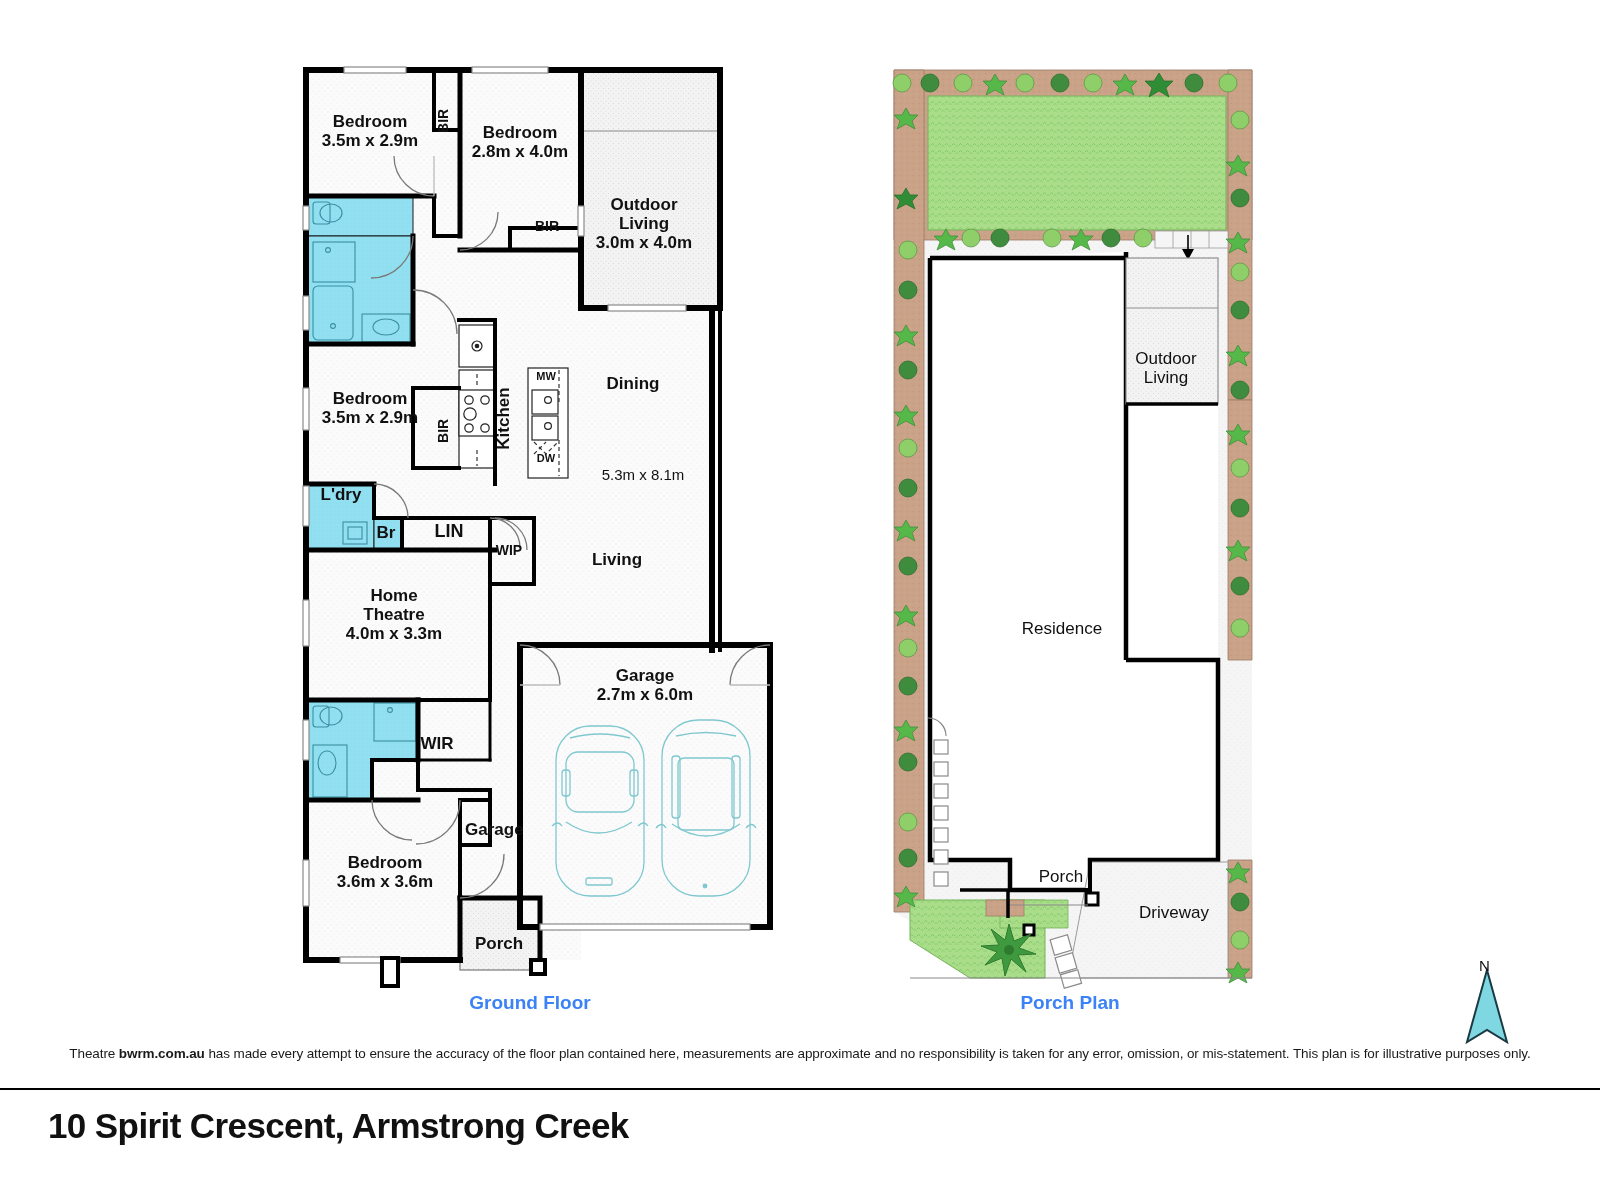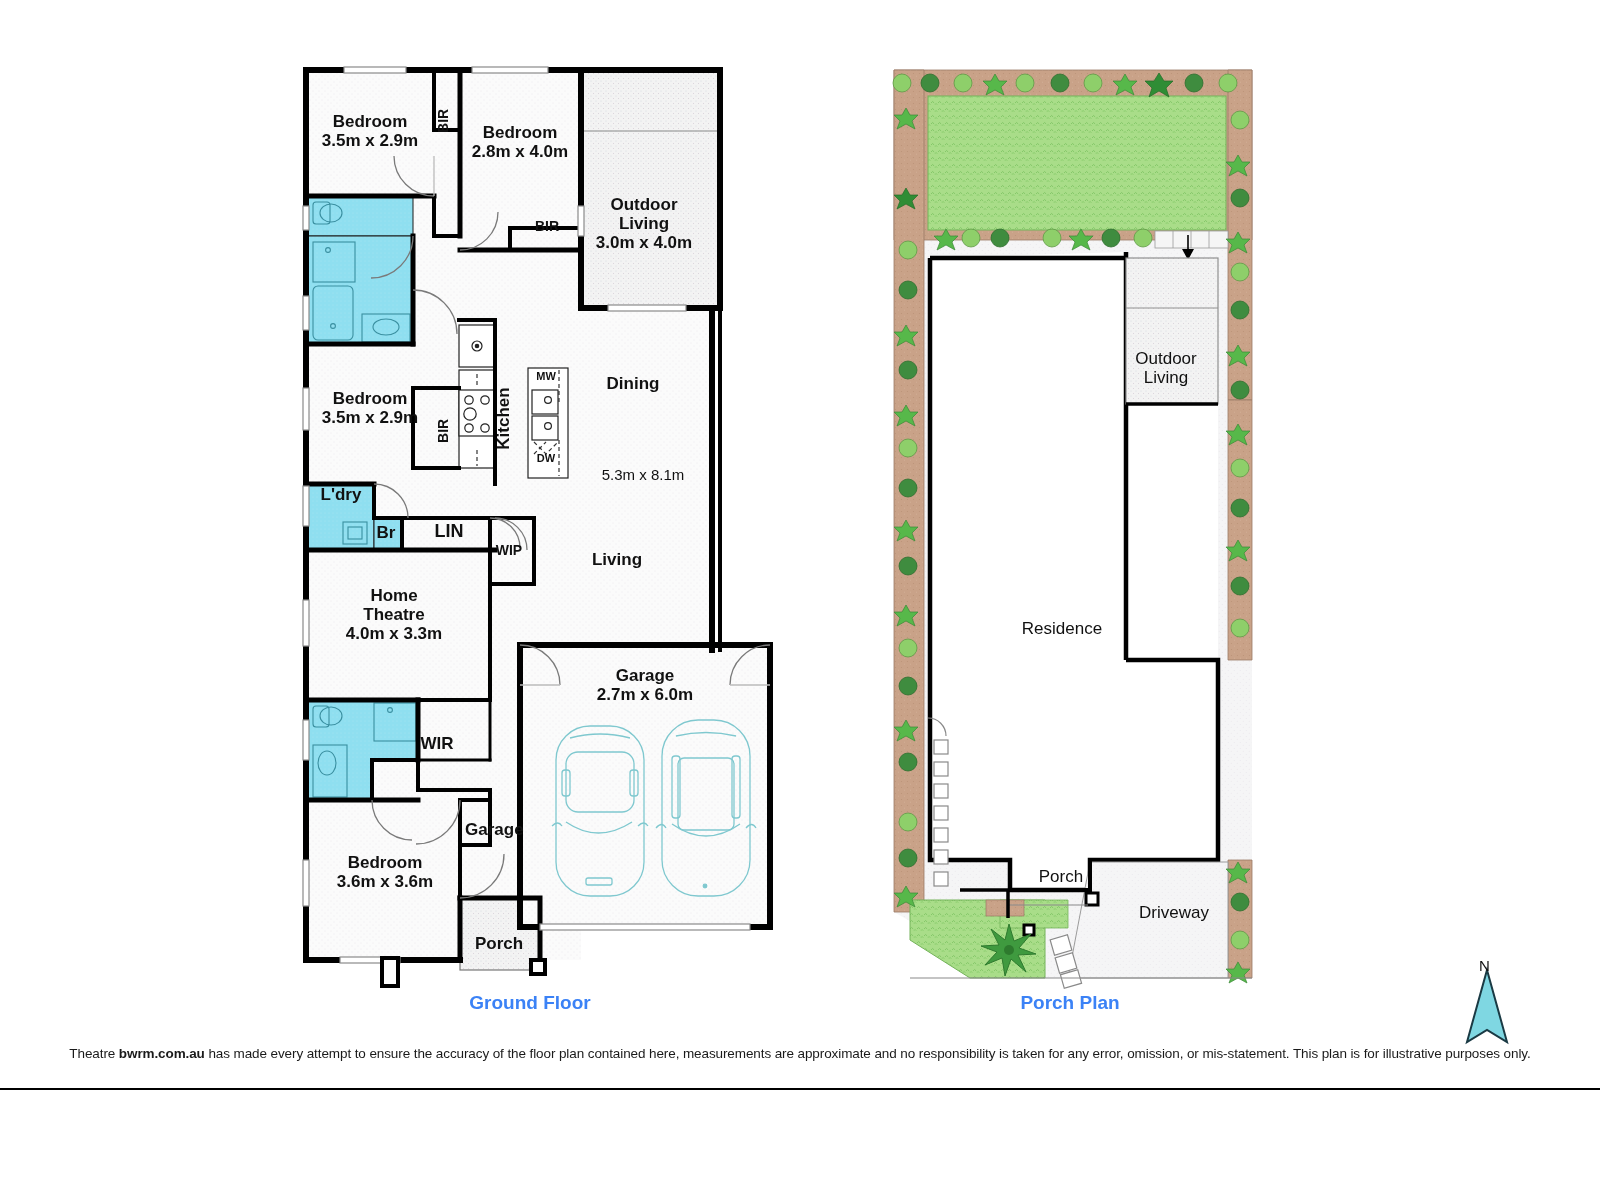--- a/index.html
+++ b/index.html
@@ -597,14 +597,15 @@
   <div class="caption" style="left:980px; top:992px; width:180px;">Porch Plan</div>
 
   <div id="north-label">N</div>
 
   <div id="disclaimer">
     <span>Theatre </span><b>bwrm.com.au</b><span> has made every attempt to ensure the accuracy of the floor plan contained here, measurements are approximate and no responsibility is taken for any error, omission, or mis-statement. This plan is for illustrative purposes only.</span>
   </div>
 
   <div id="title-bar"></div>
 
+  <div id="address-title">10 Spirit Crescent, Armstrong Creek</div>
 
 </div>
 
 </body></html>

